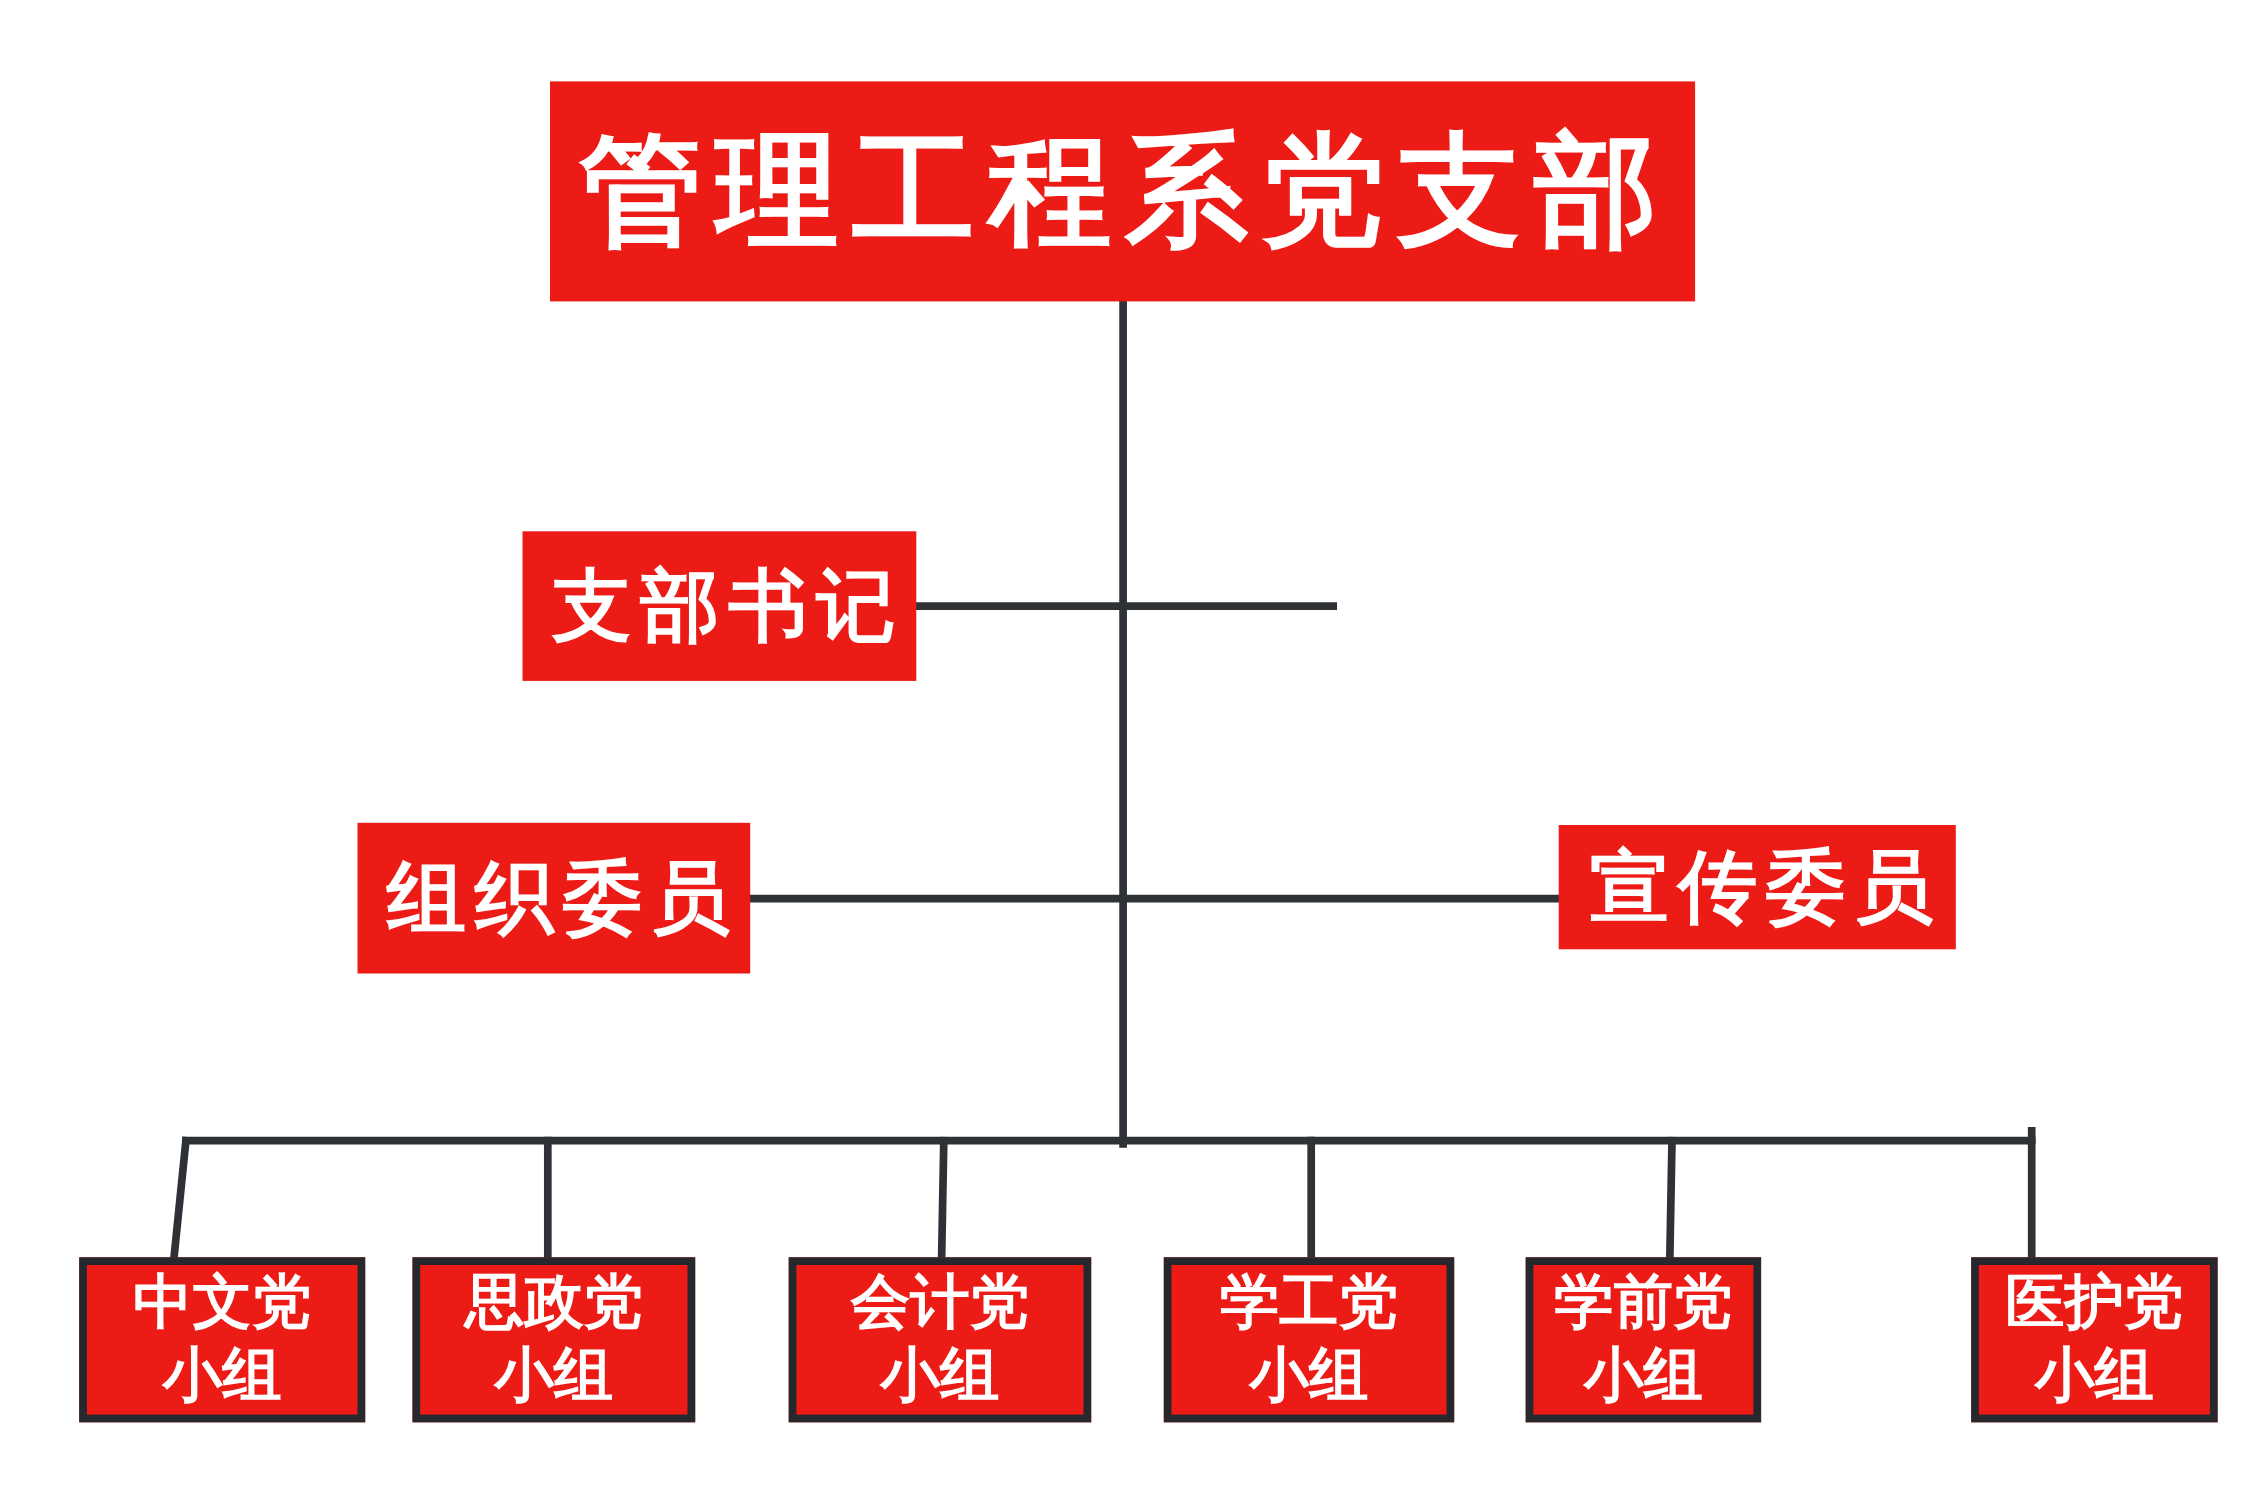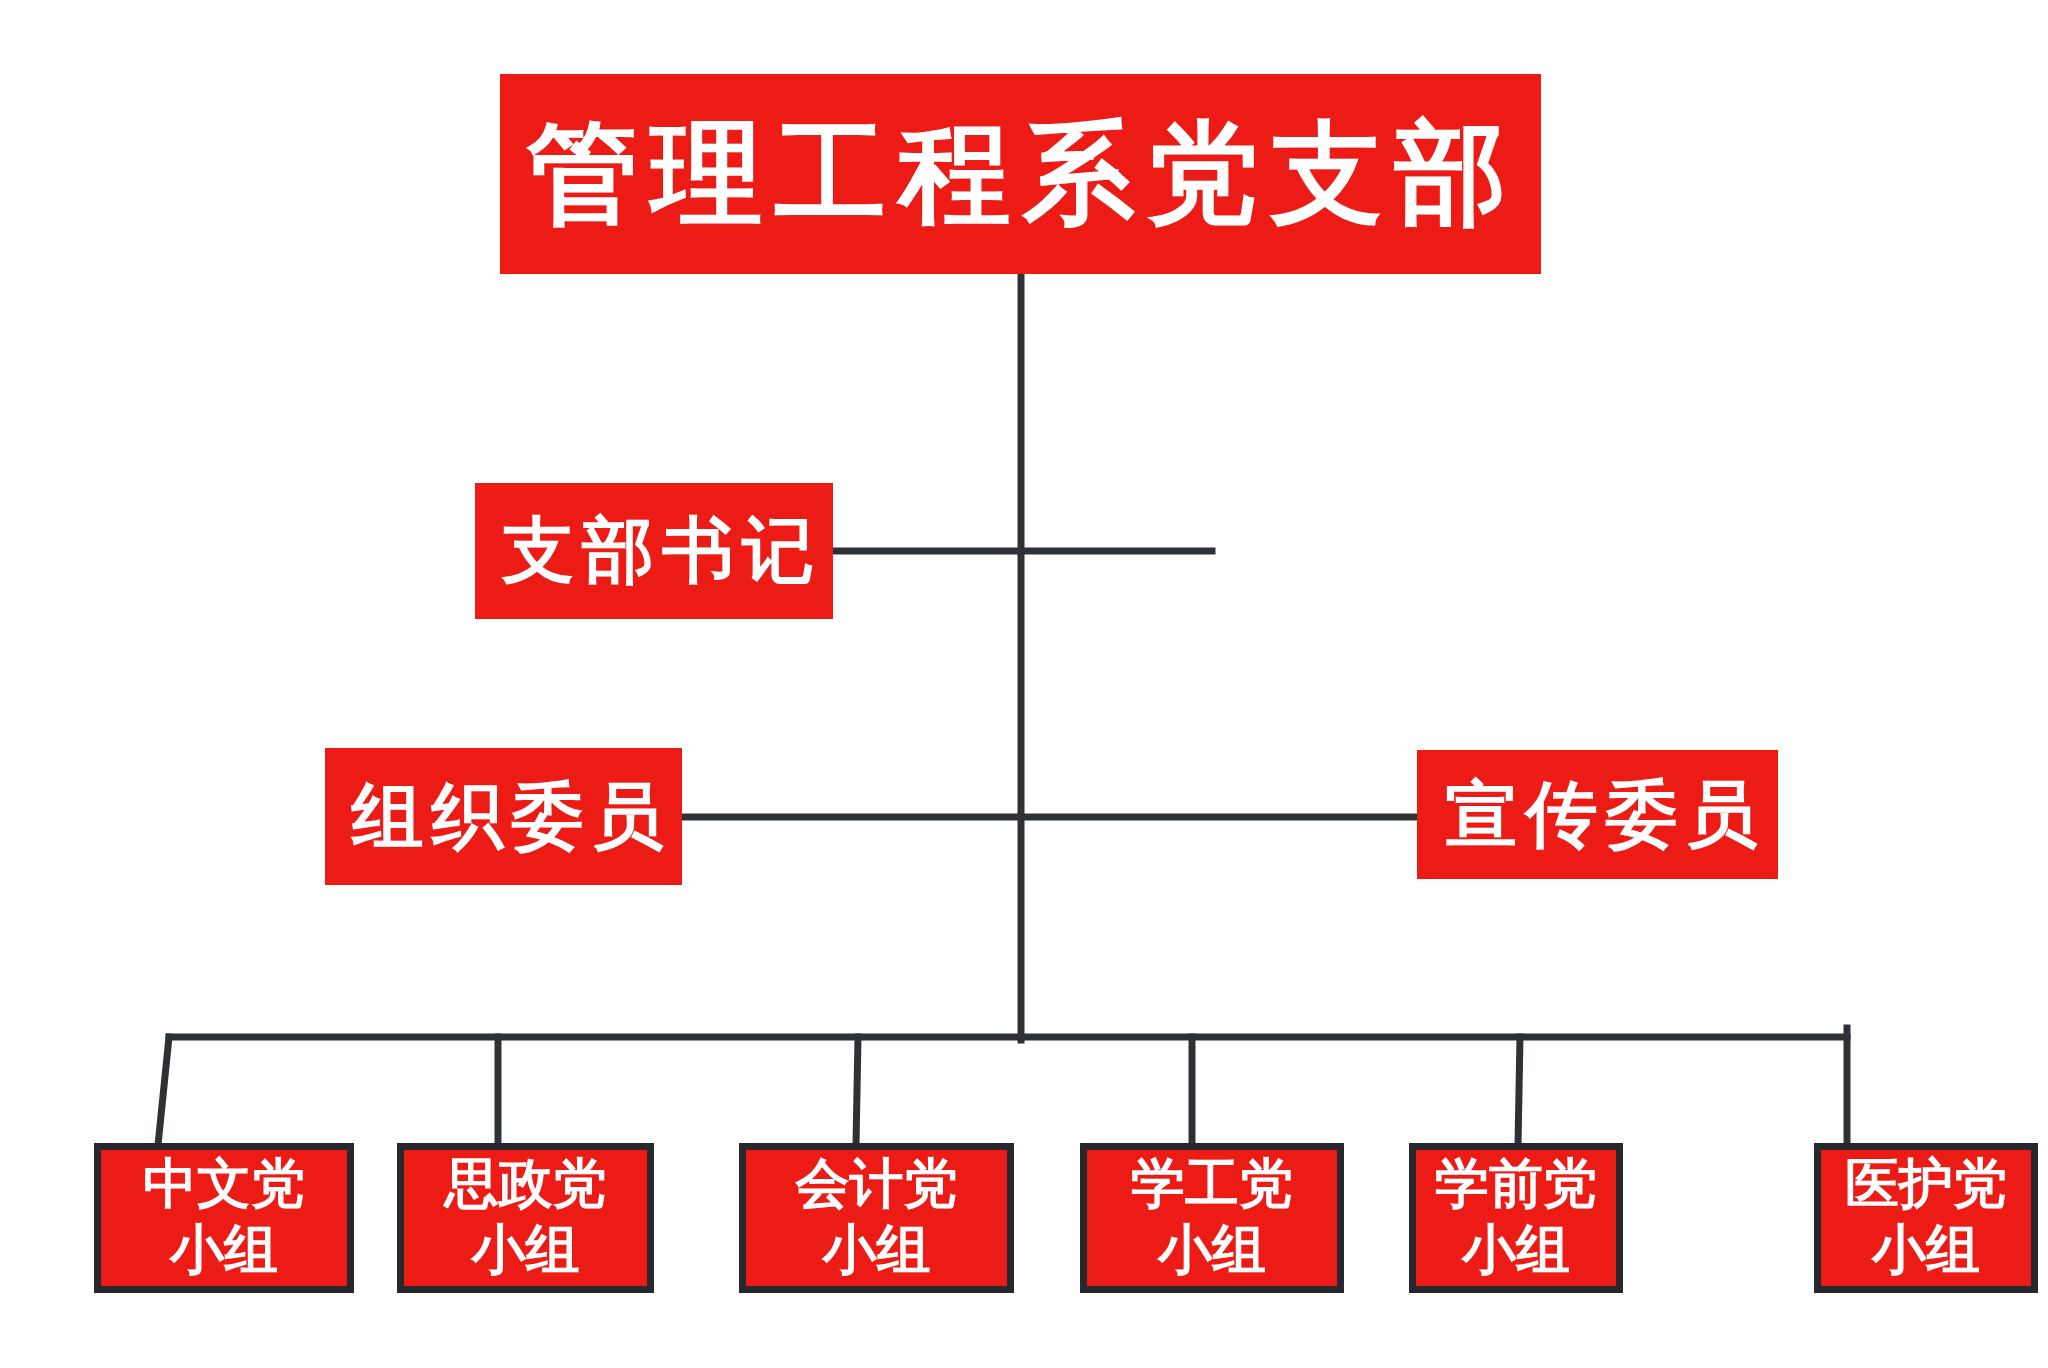--- a/index.html
+++ b/index.html
@@ -51,32 +51,31 @@
   }
   
   .node-officer {
     font-size: 72px;
     letter-spacing: 8px;
     padding-left: 16px;
   }
   .node-l2-left  { left: 475px;  top: 483px; width: 358px; height: 136px; }
   .node-l2-right { left: 1212px; top: 483px; width: 435px; height: 137px; }
   .node-l3-left  { left: 325px;  top: 748px; width: 357px; height: 137px; }
-  .node-l3-right { left: 1417px; top: 750px; width: 361px; height: 129px; }
+  .node-l3-right { left: 1417px; top: 750px; width: 361px; height: 113px; }
   
   .node-group {
     top: 1143px;
     height: 150px;
     border: 7px solid var(--group-border, #26282e);
-    font-family: Liberation Serif, serif;
+    font-family: Liberation Sans, sans-serif;
     font-size: 54px;
     font-weight: bold;
     line-height: 1.22;
     flex-direction: column;
-    margin-left: 22px;
   }
   .node-g1 { left: 72px;   width: 260px; }
   .node-g2 { left: 375px;  width: 257px; }
   .node-g3 { left: 717px;  width: 275px; }
   .node-g4 { left: 1058px; width: 264px; }
   .node-g5 { left: 1387px; width: 214px; }
   .node-g6 { left: 1792px; width: 224px; }
   .group-line { display: block; }
 </style>
 </head>

